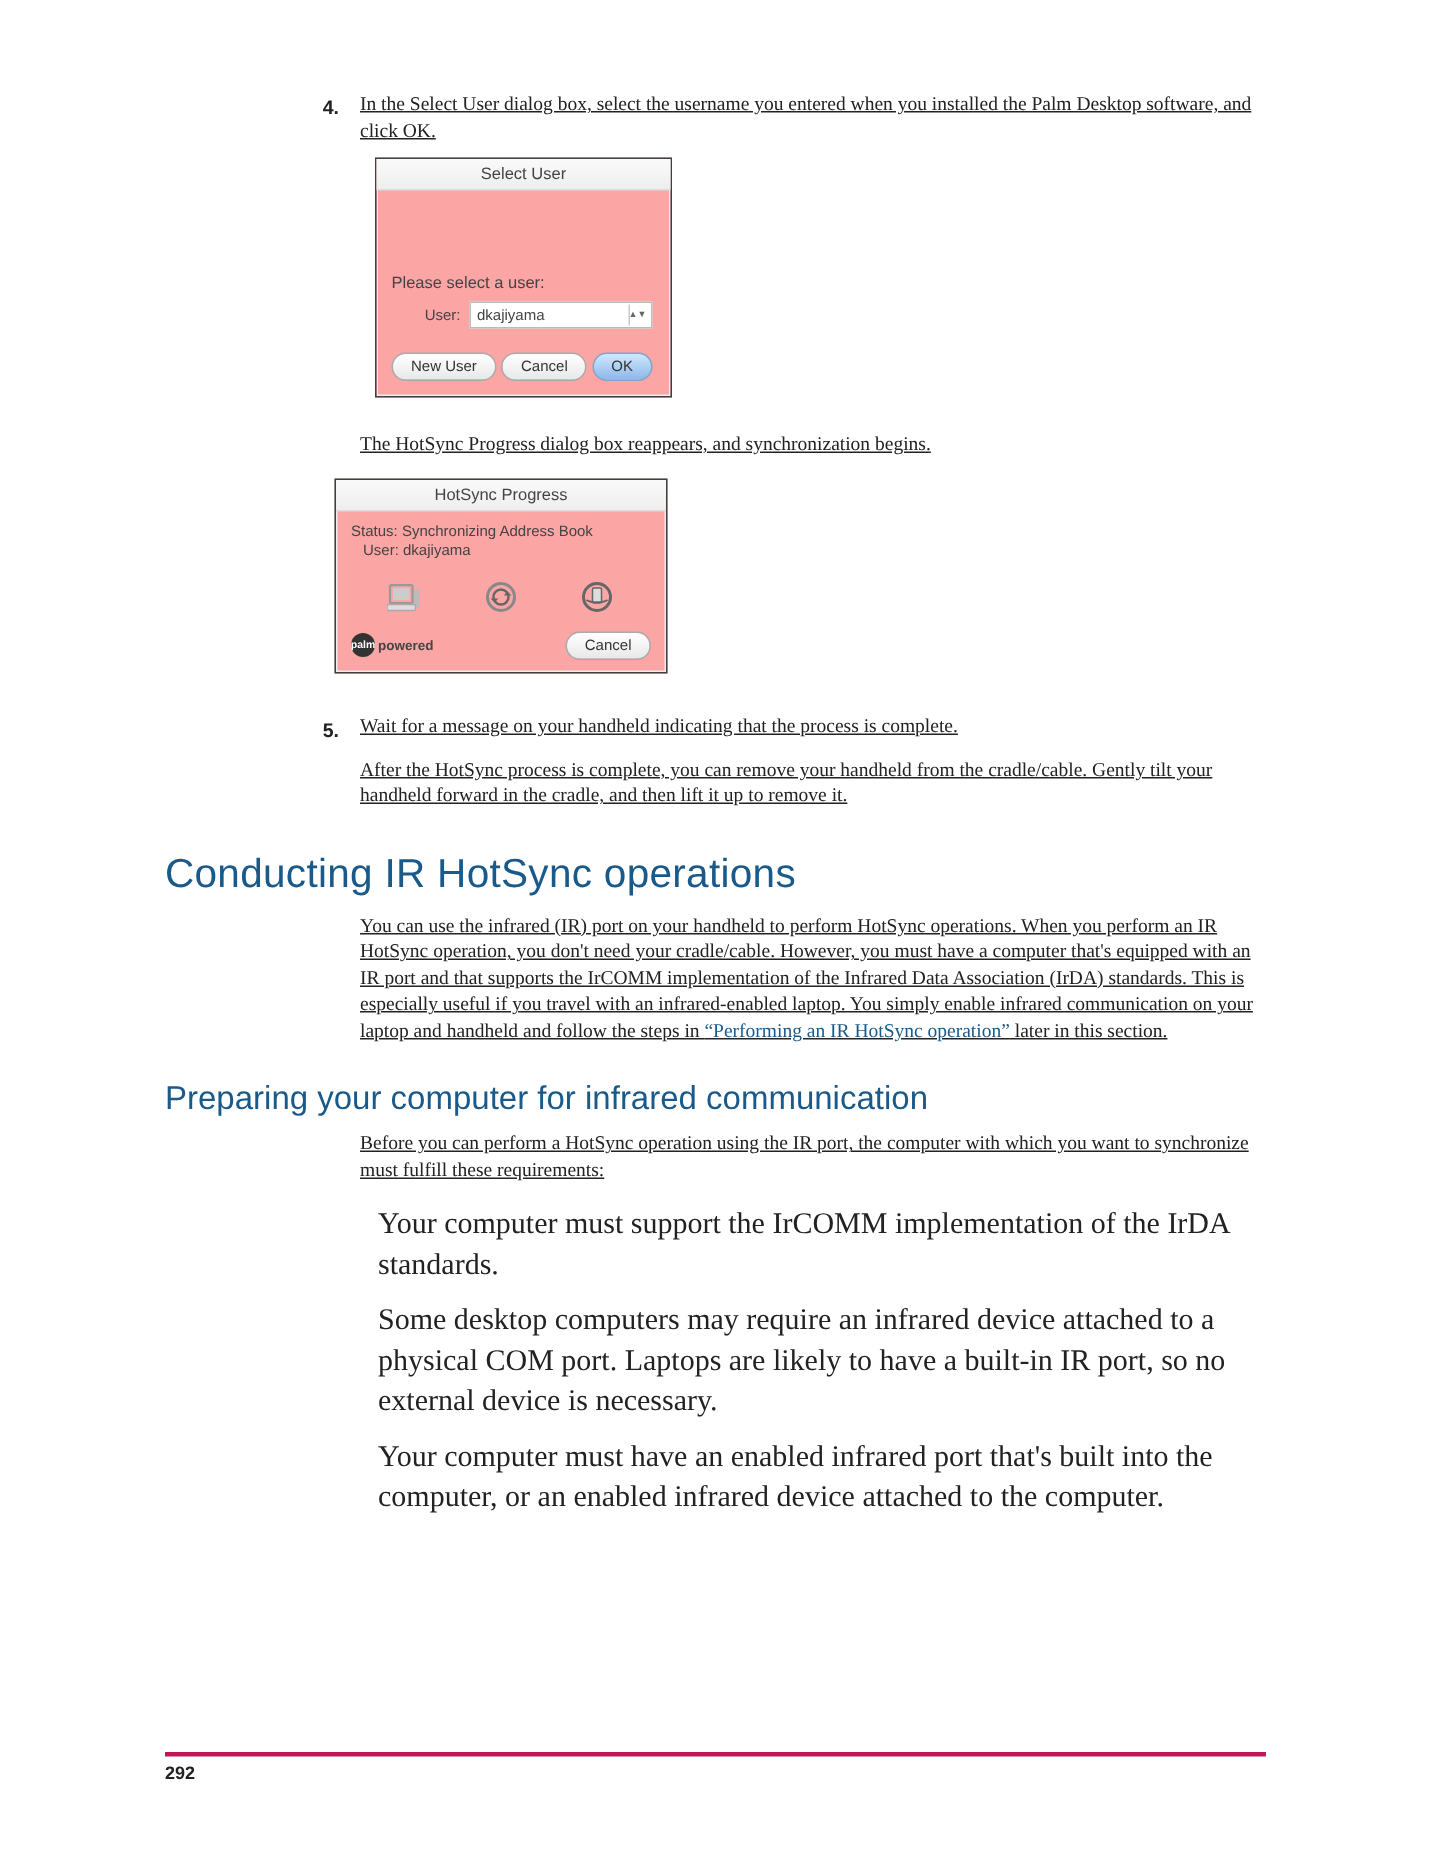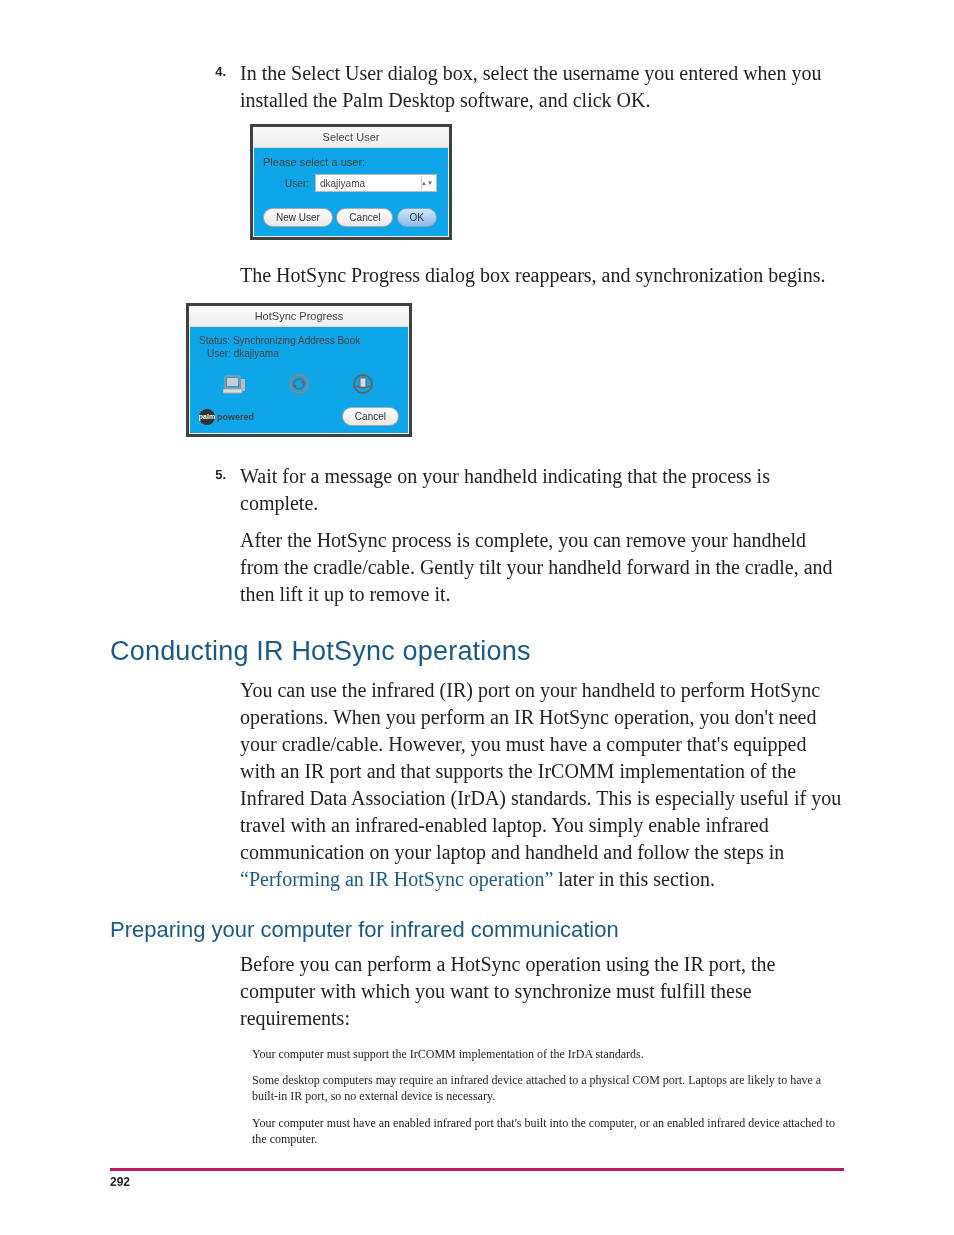--- a/index.html
+++ b/index.html
@@ -38,57 +38,59 @@
     text-align: right;
     padding-right: 14px;
     font-family: Arial, Helvetica, sans-serif;
     font-weight: bold;
     font-size: 13px;
     padding-top: 4px;
     box-sizing: border-box;
   }
   .step-body, .body-indent {
     flex: 1 1 auto;
-    font-size: 20px;
+    font-size: 13px;
     line-height: 1.35;
+    text-decoration: underline;
   }
   .body-indent {
     margin-left: 130px;
     margin-bottom: 14px;
   }
   .body-indent-more {
     margin-left: 142px;
-    font-size: 12px;
+    font-size: 20px;
     line-height: 1.35;
     margin-bottom: 10px;
   }
 
   
   .dialog {
-    border: 3px solid #404040;
-    background: #0ea5e9;
+    border: 1px solid #404040;
+    background: #fca5a5;
     box-shadow: inset 0 0 0 1px #eee;
     font-family: "Lucida Grande", Arial, sans-serif;
     color: #444;
   }
   .dialog-title {
     text-align: center;
     font: 11px "Lucida Grande", Arial, sans-serif;
     padding: 4px 0;
     border-bottom: 1px solid #ddd;
     background: linear-gradient(#fafafa, #eee);
   }
   .select-user {
     width: 196px;
     margin-left: 140px;
     margin-bottom: 22px;
   }
   .su-body {
     padding: 8px 12px 10px 10px;
     font-size: 11px;
+    margin-top: 48px;
   }
   .su-row {
     display: flex;
     align-items: center;
     margin: 6px 0 10px 0;
   }
   .su-label {
     width: 46px;
     text-align: right;
     margin-right: 6px;
@@ -135,21 +137,21 @@
     justify-content: center;
     color: #333;
   }
   .mac-btn.default {
     background: linear-gradient(#cfe8ff, #8db8e8);
     border-color: #7fa5cc;
   }
 
   .hotsync {
     width: 220px;
-    margin-left: 76px;
+    margin-left: 113px;
     margin-bottom: 26px;
   }
   .hs-body {
     padding: 6px 10px 8px 10px;
     font-size: 10px;
   }
   .hs-line {
     margin: 2px 0;
   }
   .hs-line.indent { margin-left: 8px; }

